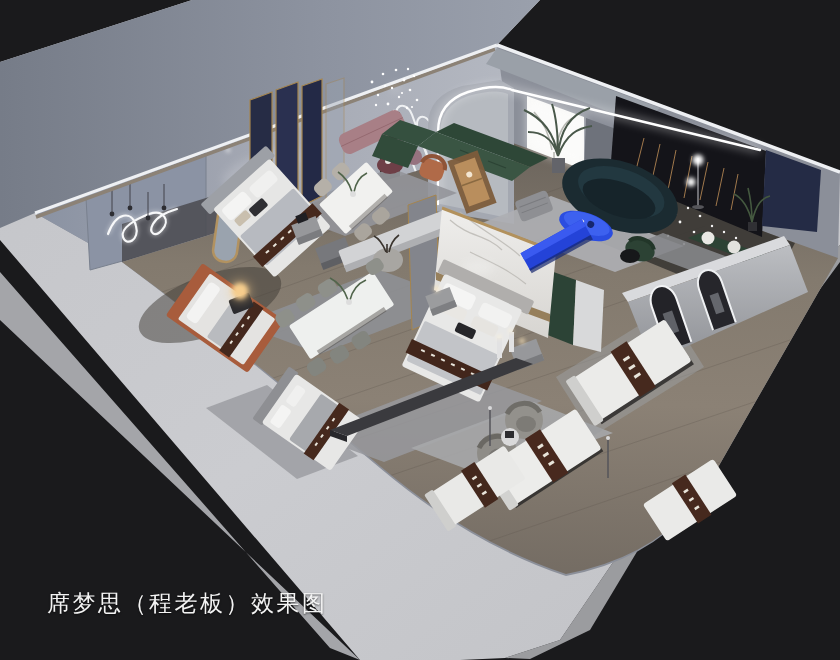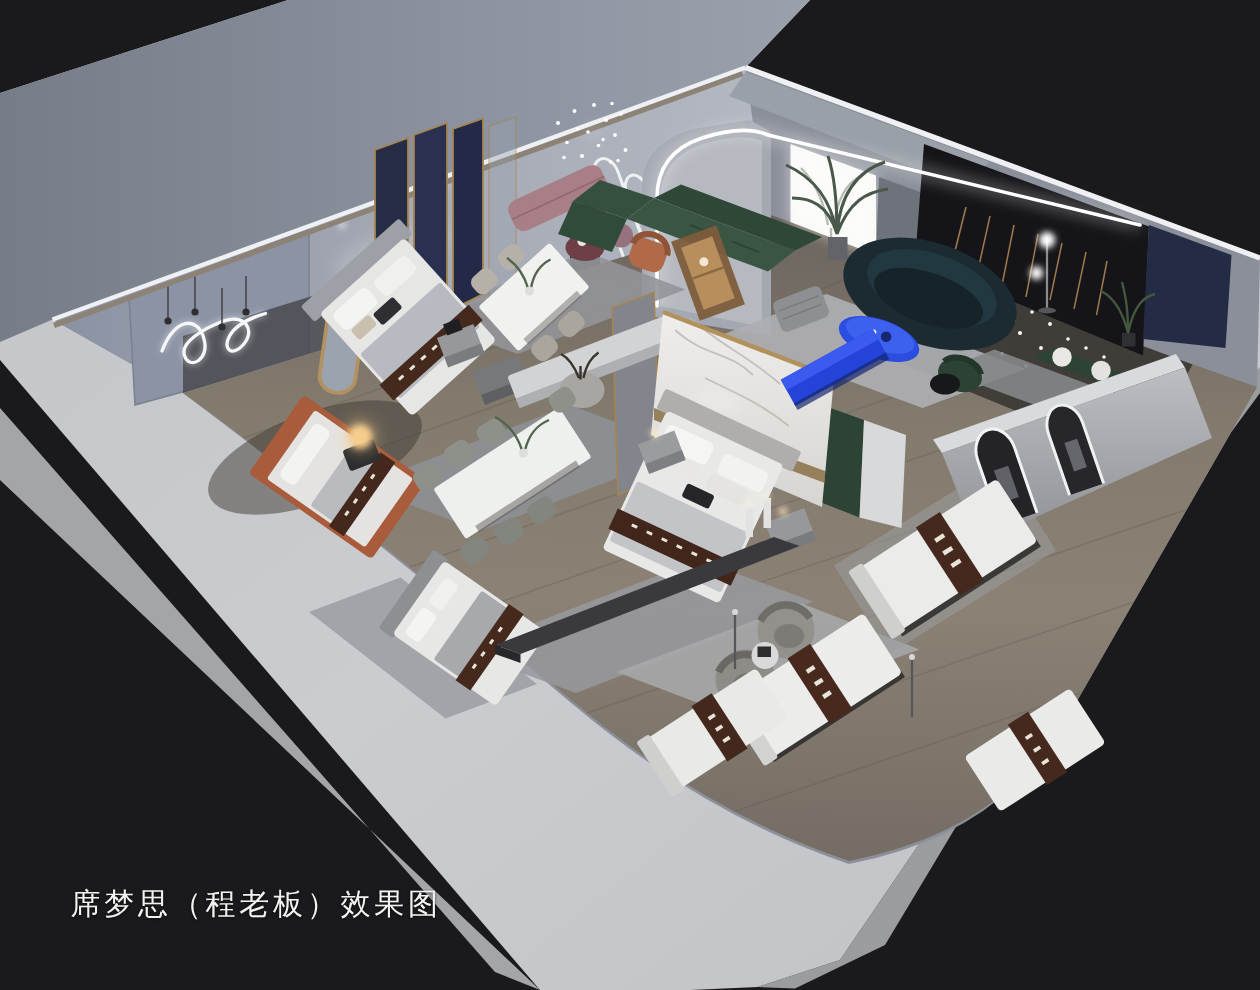--- a/index.html
+++ b/index.html
@@ -1,19 +1,19 @@
 <!DOCTYPE html>
 <html><head>
 <meta charset="utf-8">
 <style>
   html,body{margin:0;padding:0;background:#0e0e10;}
   .stage{position:relative;width:840px;height:660px;overflow:hidden;background:#1a1a1c;
          font-family:"Liberation Sans","DejaVu Sans",sans-serif;}
   .stage svg{position:absolute;left:0;top:0;display:block;}
-  .caption{position:absolute;left:47px;top:590px;font-size:20px;line-height:26px;
+  .caption{position:absolute;left:47px;top:590px;font-size:23px;line-height:26px;
            color:#f3f3f3;letter-spacing:2.5px;font-weight:500;
            text-shadow:0 1px 2px rgba(0,0,0,.6);white-space:nowrap;}
 </style>
 </head>
 <body>
 
 <div class="stage">
 <svg width="840" height="660" viewBox="0 0 840 660">
   <defs>
     <linearGradient id="bandGrad" x1="0" y1="0" x2="1" y2="1">

